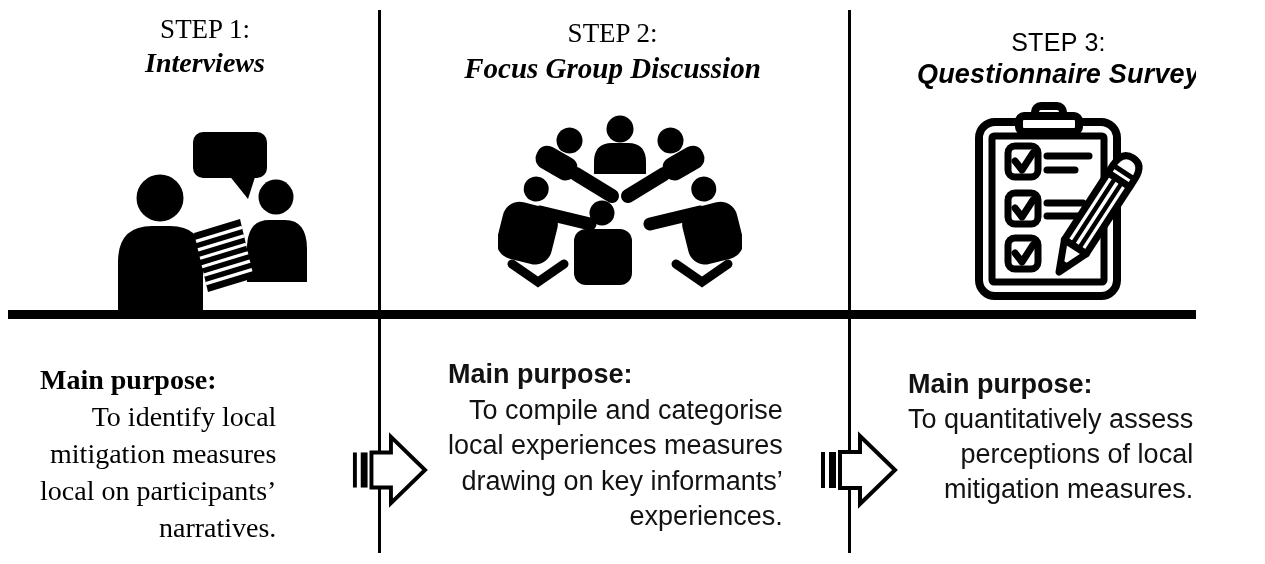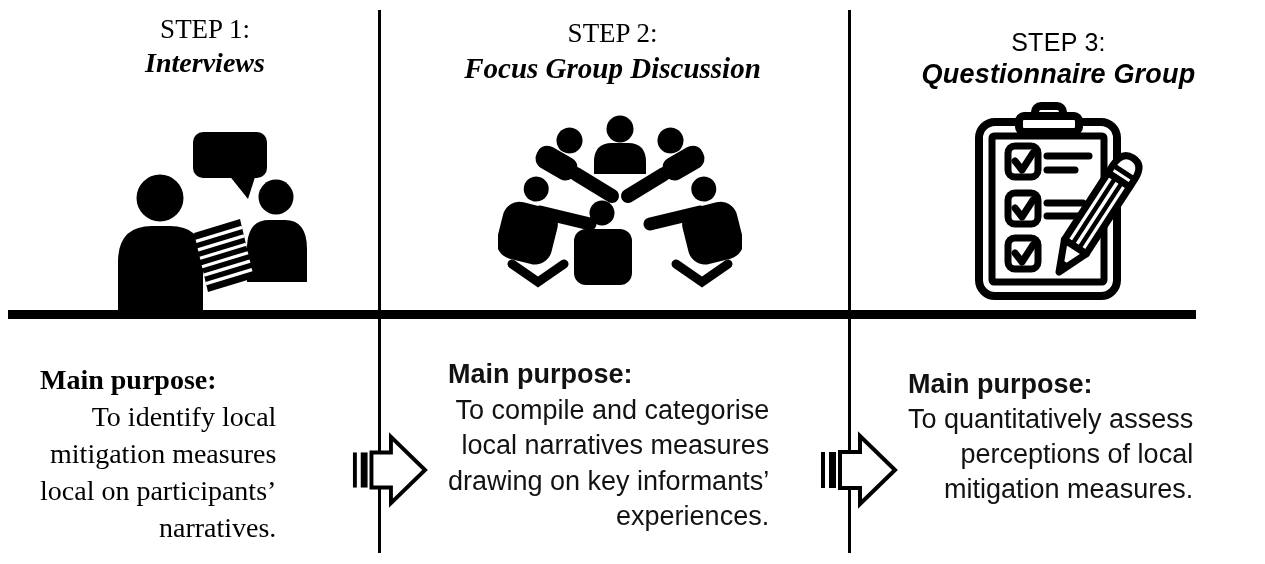--- a/index.html
+++ b/index.html
@@ -45,21 +45,21 @@
   <div class="step-header hdr1 serif" style="left:20px;top:13px;width:370px">
     <div class="step-label">STEP 1:</div>
     <div class="step-title">Interviews</div>
   </div>
   <div class="step-header hdr2 serif" style="left:380px;top:17px;width:465px">
     <div class="step-label">STEP 2:</div>
     <div class="step-title">Focus Group Discussion</div>
   </div>
   <div class="step-header hdr3 sans" style="left:852px;top:15px;width:413px">
     <div class="step-label">STEP 3:</div>
-    <div class="step-title">Questionnaire Group</div>
+    <div class="step-title">Questionnaire Survey</div>
   </div>
 
   <svg class="abs" style="left:118px;top:128px" width="190" height="184" viewBox="0 0 190 184" aria-hidden="true">
     <g fill="#000">
       <rect x="75" y="4" width="74" height="46" rx="10"></rect>
       <path d="M110,46 L130,71 L138,46 Z"></path>
       <circle cx="42" cy="70" r="23.5"></circle>
       <path d="M0,184 V134 Q0,98 34,98 H52 Q85,98 85,132 V184 Z"></path>
       <polygon points="76,105 122,91 136,150 90,164"></polygon>
       <circle cx="158" cy="69" r="17.5"></circle>
@@ -148,21 +148,21 @@
     <div class="purpose-heading">Main purpose:</div>
     <div class="purpose-line">To identify local</div>
     <div class="purpose-line">mitigation measures</div>
     <div class="purpose-line">local on participants’</div>
     <div class="purpose-line">narratives.</div>
   </div>
 
   <div class="purpose p2 sans">
     <div class="purpose-heading">Main purpose:</div>
     <div class="purpose-line">To compile and categorise</div>
-    <div class="purpose-line">local narratives measures</div>
+    <div class="purpose-line">local experiences measures</div>
     <div class="purpose-line">drawing on key informants’</div>
     <div class="purpose-line">experiences.</div>
   </div>
 
   <div class="purpose p3 sans">
     <div class="purpose-heading">Main purpose:</div>
     <div class="purpose-line">To quantitatively assess</div>
     <div class="purpose-line">perceptions of local</div>
     <div class="purpose-line">mitigation measures.</div>
   </div>

